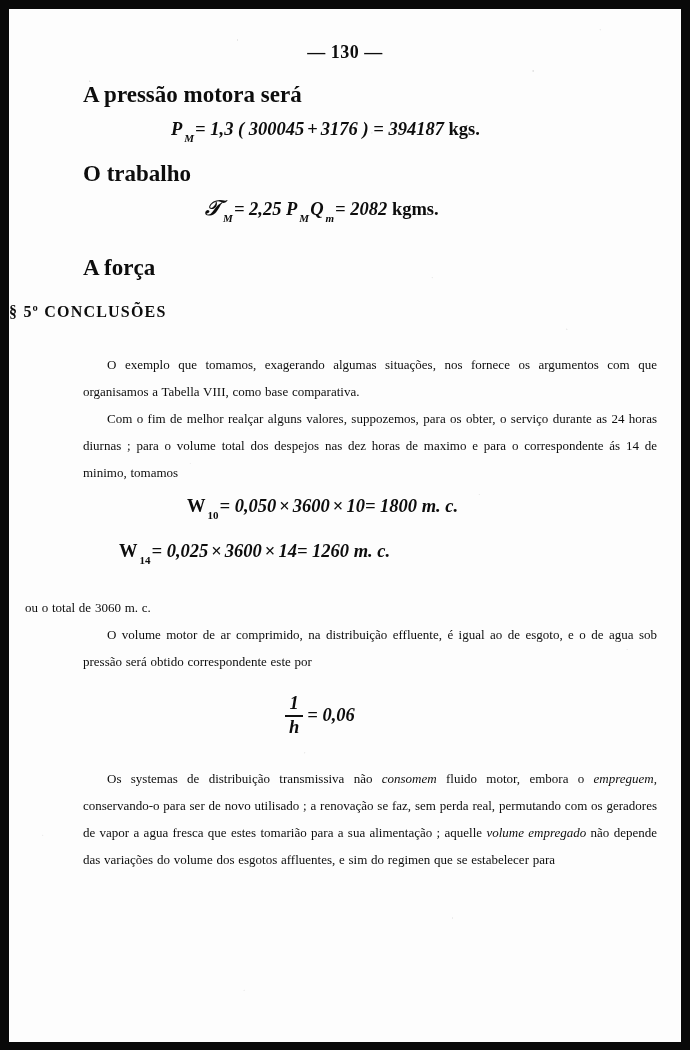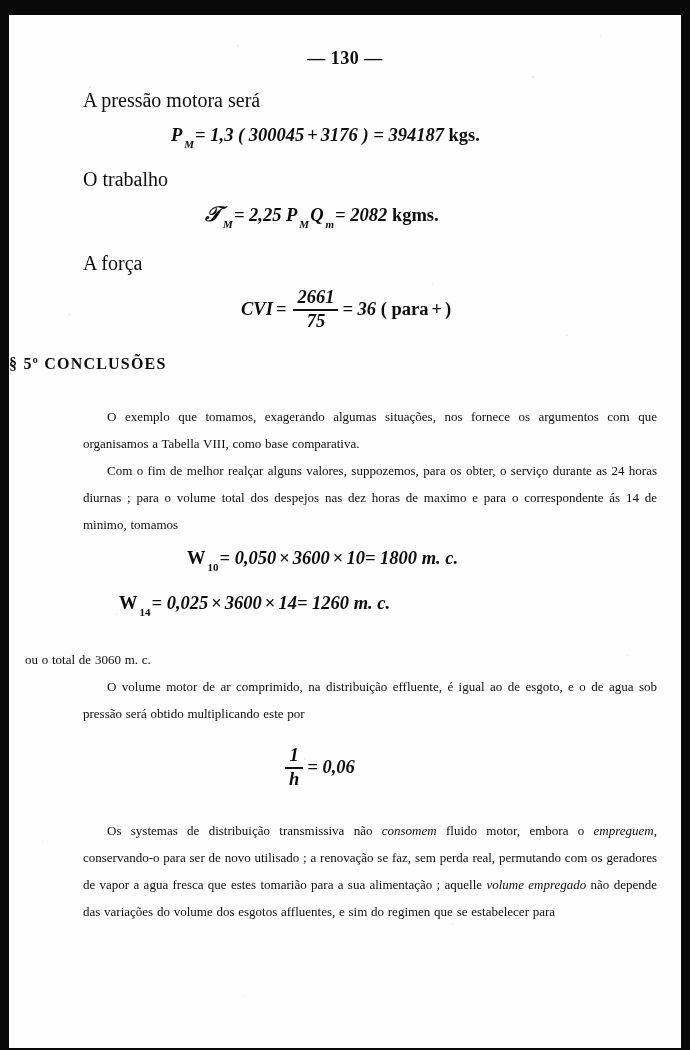--- a/index.html
+++ b/index.html
@@ -19,21 +19,21 @@
     position: relative;
     width: 690px;
     height: 1050px;
     background: #090909;
     box-sizing: border-box;
   }
 
   .page {
     position: absolute;
     left: 9px;
-    top: 15px;
+    top: 9px;
     width: 672px;
     height: 1033px;
     background: #fdfdfd;
     box-sizing: border-box;
     overflow: hidden;
   }
 
   
   .paper-noise {
     position: absolute;
@@ -85,24 +85,25 @@
     margin: 0;
     padding: 0 24px 0 74px;
     word-spacing: .5px;
     -webkit-font-smoothing: none;
   }
   .para.indent { text-indent: 24px; }
   .para.flush  { text-indent: 0; }
   .para i { font-style: italic; }
 
   .lead {
-    font-size: 20px;
+    font-size: 23px;
     line-height: 27px;
     margin: 0;
     padding-left: 74px;
+    font-weight: bold;
   }
 
   
   .formula {
     font-family: "Liberation Serif", "DejaVu Serif", serif;
     font-size: 18.5px;
     font-style: italic;
     font-weight: bold;
     line-height: 30px;
     white-space: nowrap;
@@ -186,43 +187,40 @@
       <div class="formula" style="padding-left:162px; margin-top:6px;">
         <span>P</span><span class="sub">M</span><span>= 1,3 ( 300045</span><span class="op">+</span><span>3176 ) = 394187</span><span class="rm">&nbsp;</span><span class="rm">kgs.</span>
       </div>
 
       <div class="lead" style="margin-top:14px;">O trabalho</div>
 
       <div class="formula" style="padding-left:196px; margin-top:6px;">
         <span class="script-t">𝒯</span><span class="sub">M</span><span>= 2,25</span>&nbsp;<span>P</span><span class="sub">M</span><span>Q</span><span class="sub">m</span><span>= 2082</span><span class="rm">&nbsp;</span><span class="rm">kgms.</span>
       </div>
 
-      <div class="lead" style="margin-top:18px;">A força</div>
-
-      <div class="formula" style="padding-left:232px; margin-top:12px;">
-        <span>CVI</span><span class="op">=</span><span class="frac"><span class="num">2661</span><span class="den">75</span></span><span>= 36</span>&nbsp;<span class="rm">( para</span><span class="op">+</span><span class="rm">)</span>
-      </div>
+      <div class="lead" style="margin-top:28px;">A força</div>
+
 
       <div class="section-head" style="margin-top:22px;">§ 5º CONCLUSÕES</div>
 
       <div class="para indent" style="margin-top:30px;">O exemplo que tomamos, exagerando algumas situações, nos fornece os argumentos com que organisamos a Tabella VIII, como base comparativa.</div>
 
       <div class="para indent">Com o fim de melhor realçar alguns valores, suppozemos, para os obter, o serviço durante as 24 horas diurnas ; para o volume total dos despejos nas dez horas de maximo e para o correspondente ás 14 de minimo, tomamos</div>
 
       <div class="formula" style="padding-left:178px; margin-top:5px;">
         <span class="rm">W</span><span class="sub-num">10</span><span>= 0,050</span><span class="op">×</span><span>3600</span><span class="op">×</span><span>10</span><span>= 1800</span>&nbsp;<span>m. c.</span>
       </div>
 
       <div class="formula" style="padding-left:110px; margin-top:13px;">
         <span class="rm">W</span><span class="sub-num">14</span><span>= 0,025</span><span class="op">×</span><span>3600</span><span class="op">×</span><span>14</span><span>= 1260</span>&nbsp;<span>m. c.</span>
       </div>
 
       <div class="para flush" style="margin-top:26px;padding-left:16px;">ou o total de 3060 m. c.</div>
 
-      <div class="para indent">O volume motor de ar comprimido, na distribuição effluente, é igual ao de esgoto, e o de agua sob pressão será obtido multiplicando este por</div>
+      <div class="para indent">O volume motor de ar comprimido, na distribuição effluente, é igual ao de esgoto, e o de agua sob pressão será obtido correspondente este por</div>
 
       <div class="formula" style="padding-left:272px; margin-top:20px;">
         <span class="frac"><span class="num">1</span><span class="den">h</span></span><span>= 0,06</span>
       </div>
 
       <div class="para indent" style="margin-top:26px;"><span>Os systemas de distribuição transmissiva não </span><i>consomem</i><span> fluido motor, embora o </span><i>empreguem</i><span>, conservando-o para ser de novo utilisado ; a renovação se faz, sem perda real, permutando com os geradores de vapor a agua fresca que estes tomarião para a sua alimentação ; aquelle </span><i>volume empregado</i><span> não depende das variações do volume dos esgotos affluentes, e sim do regimen que se estabelecer para</span></div>
 
     </div>
   </div>
 </div>

